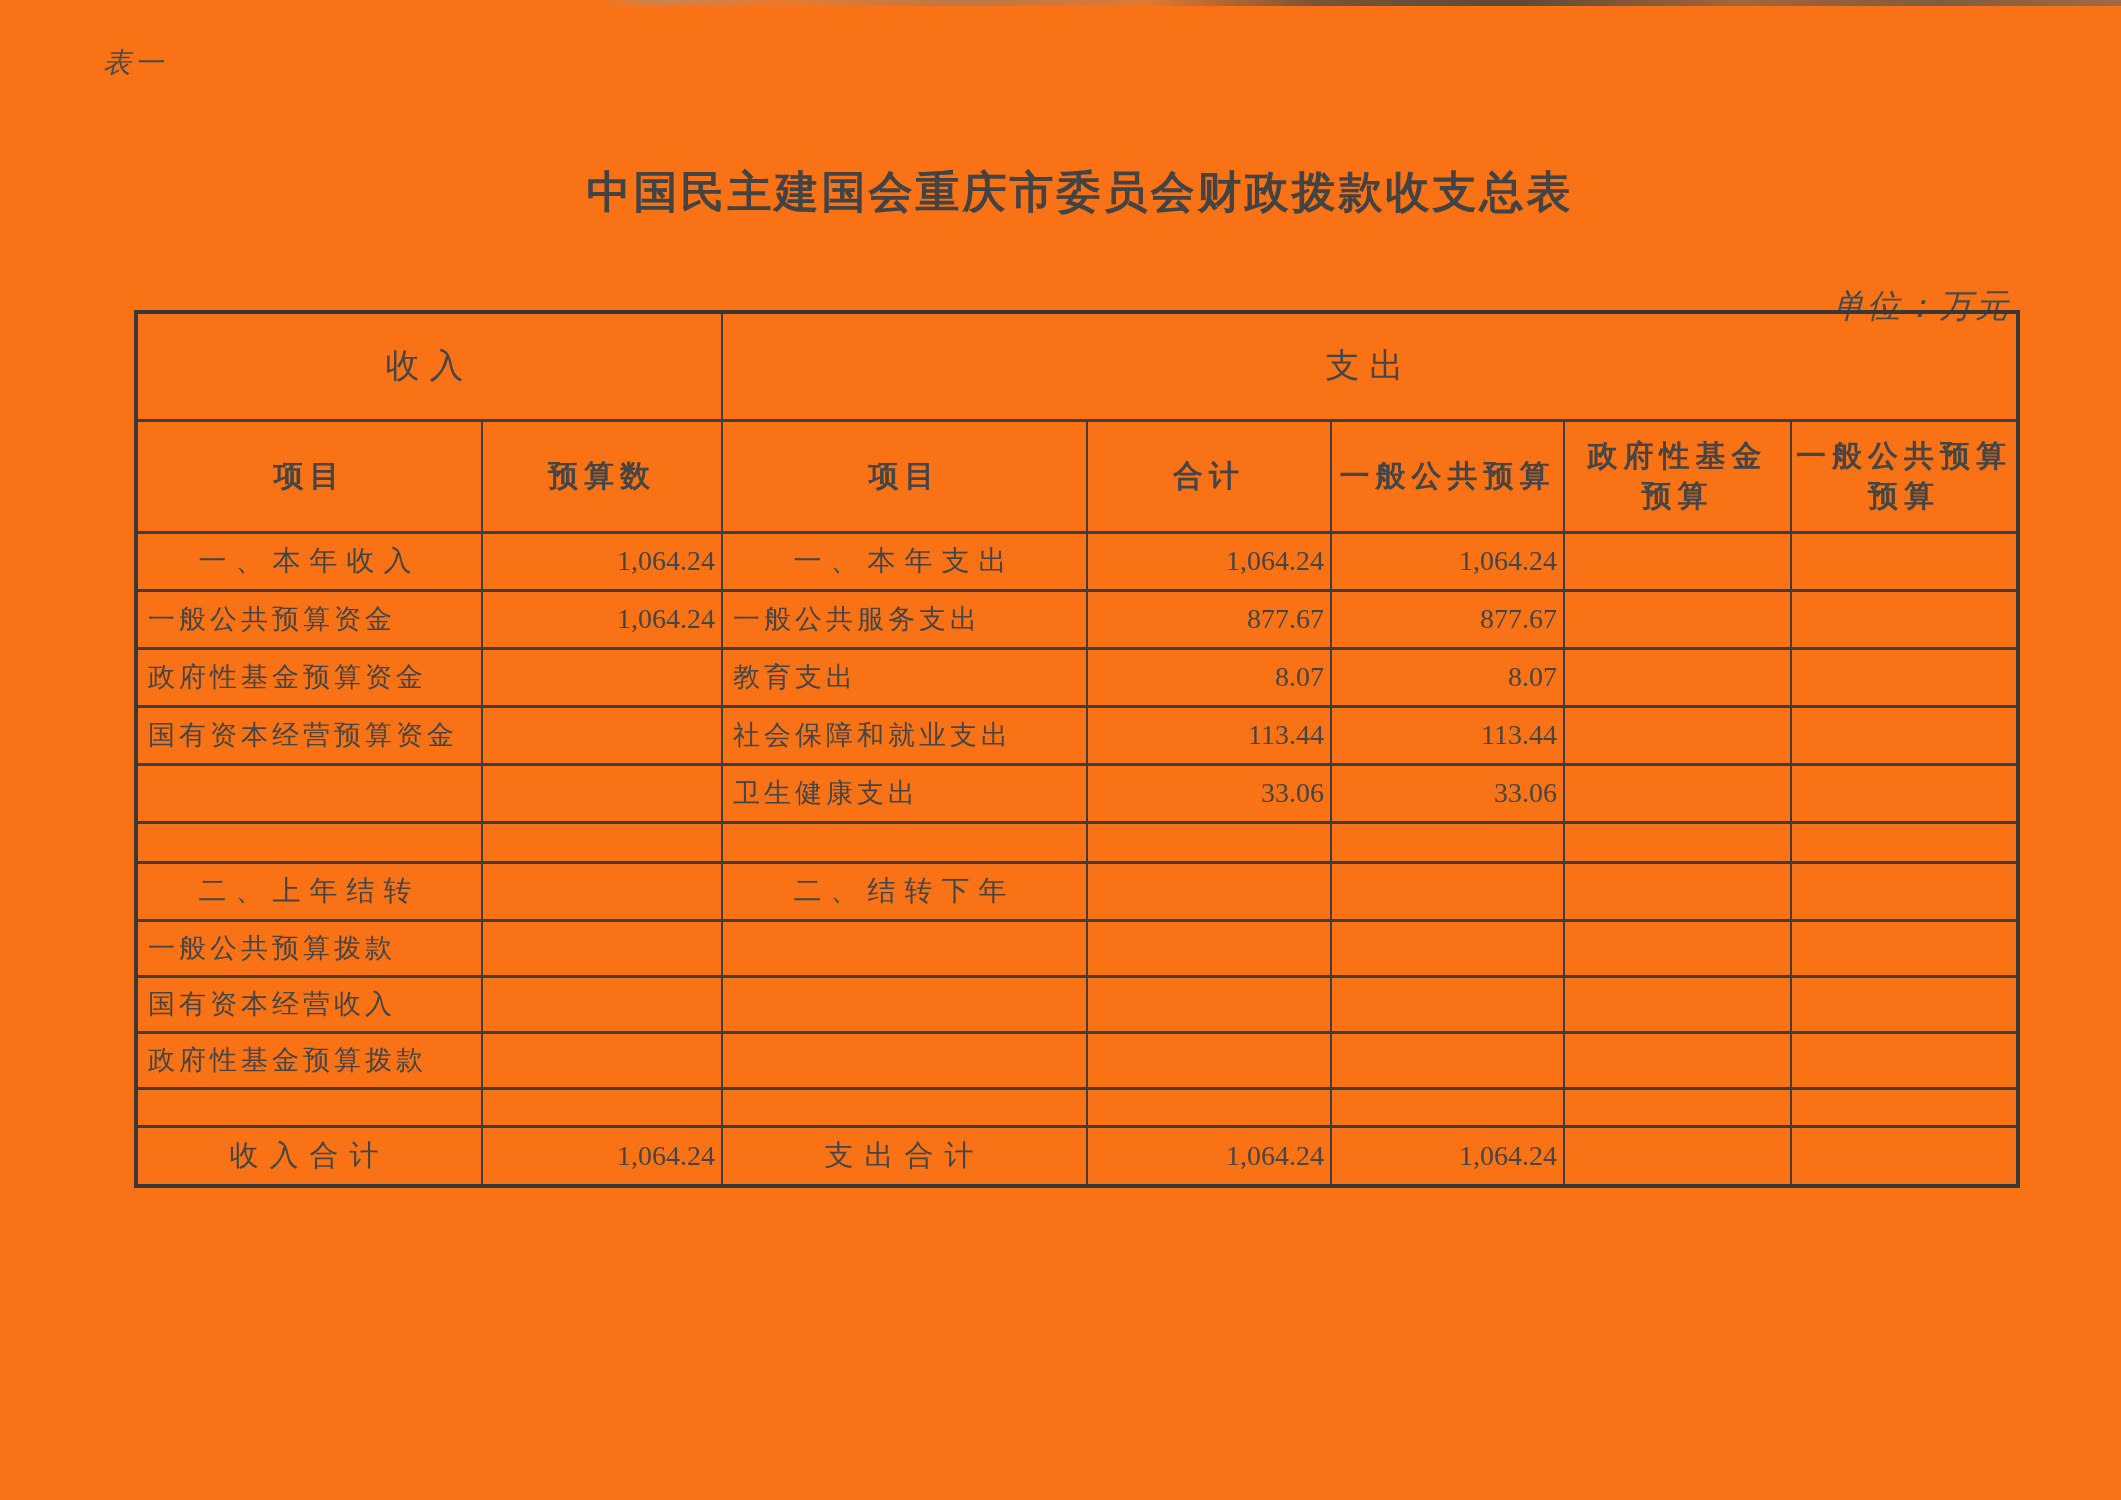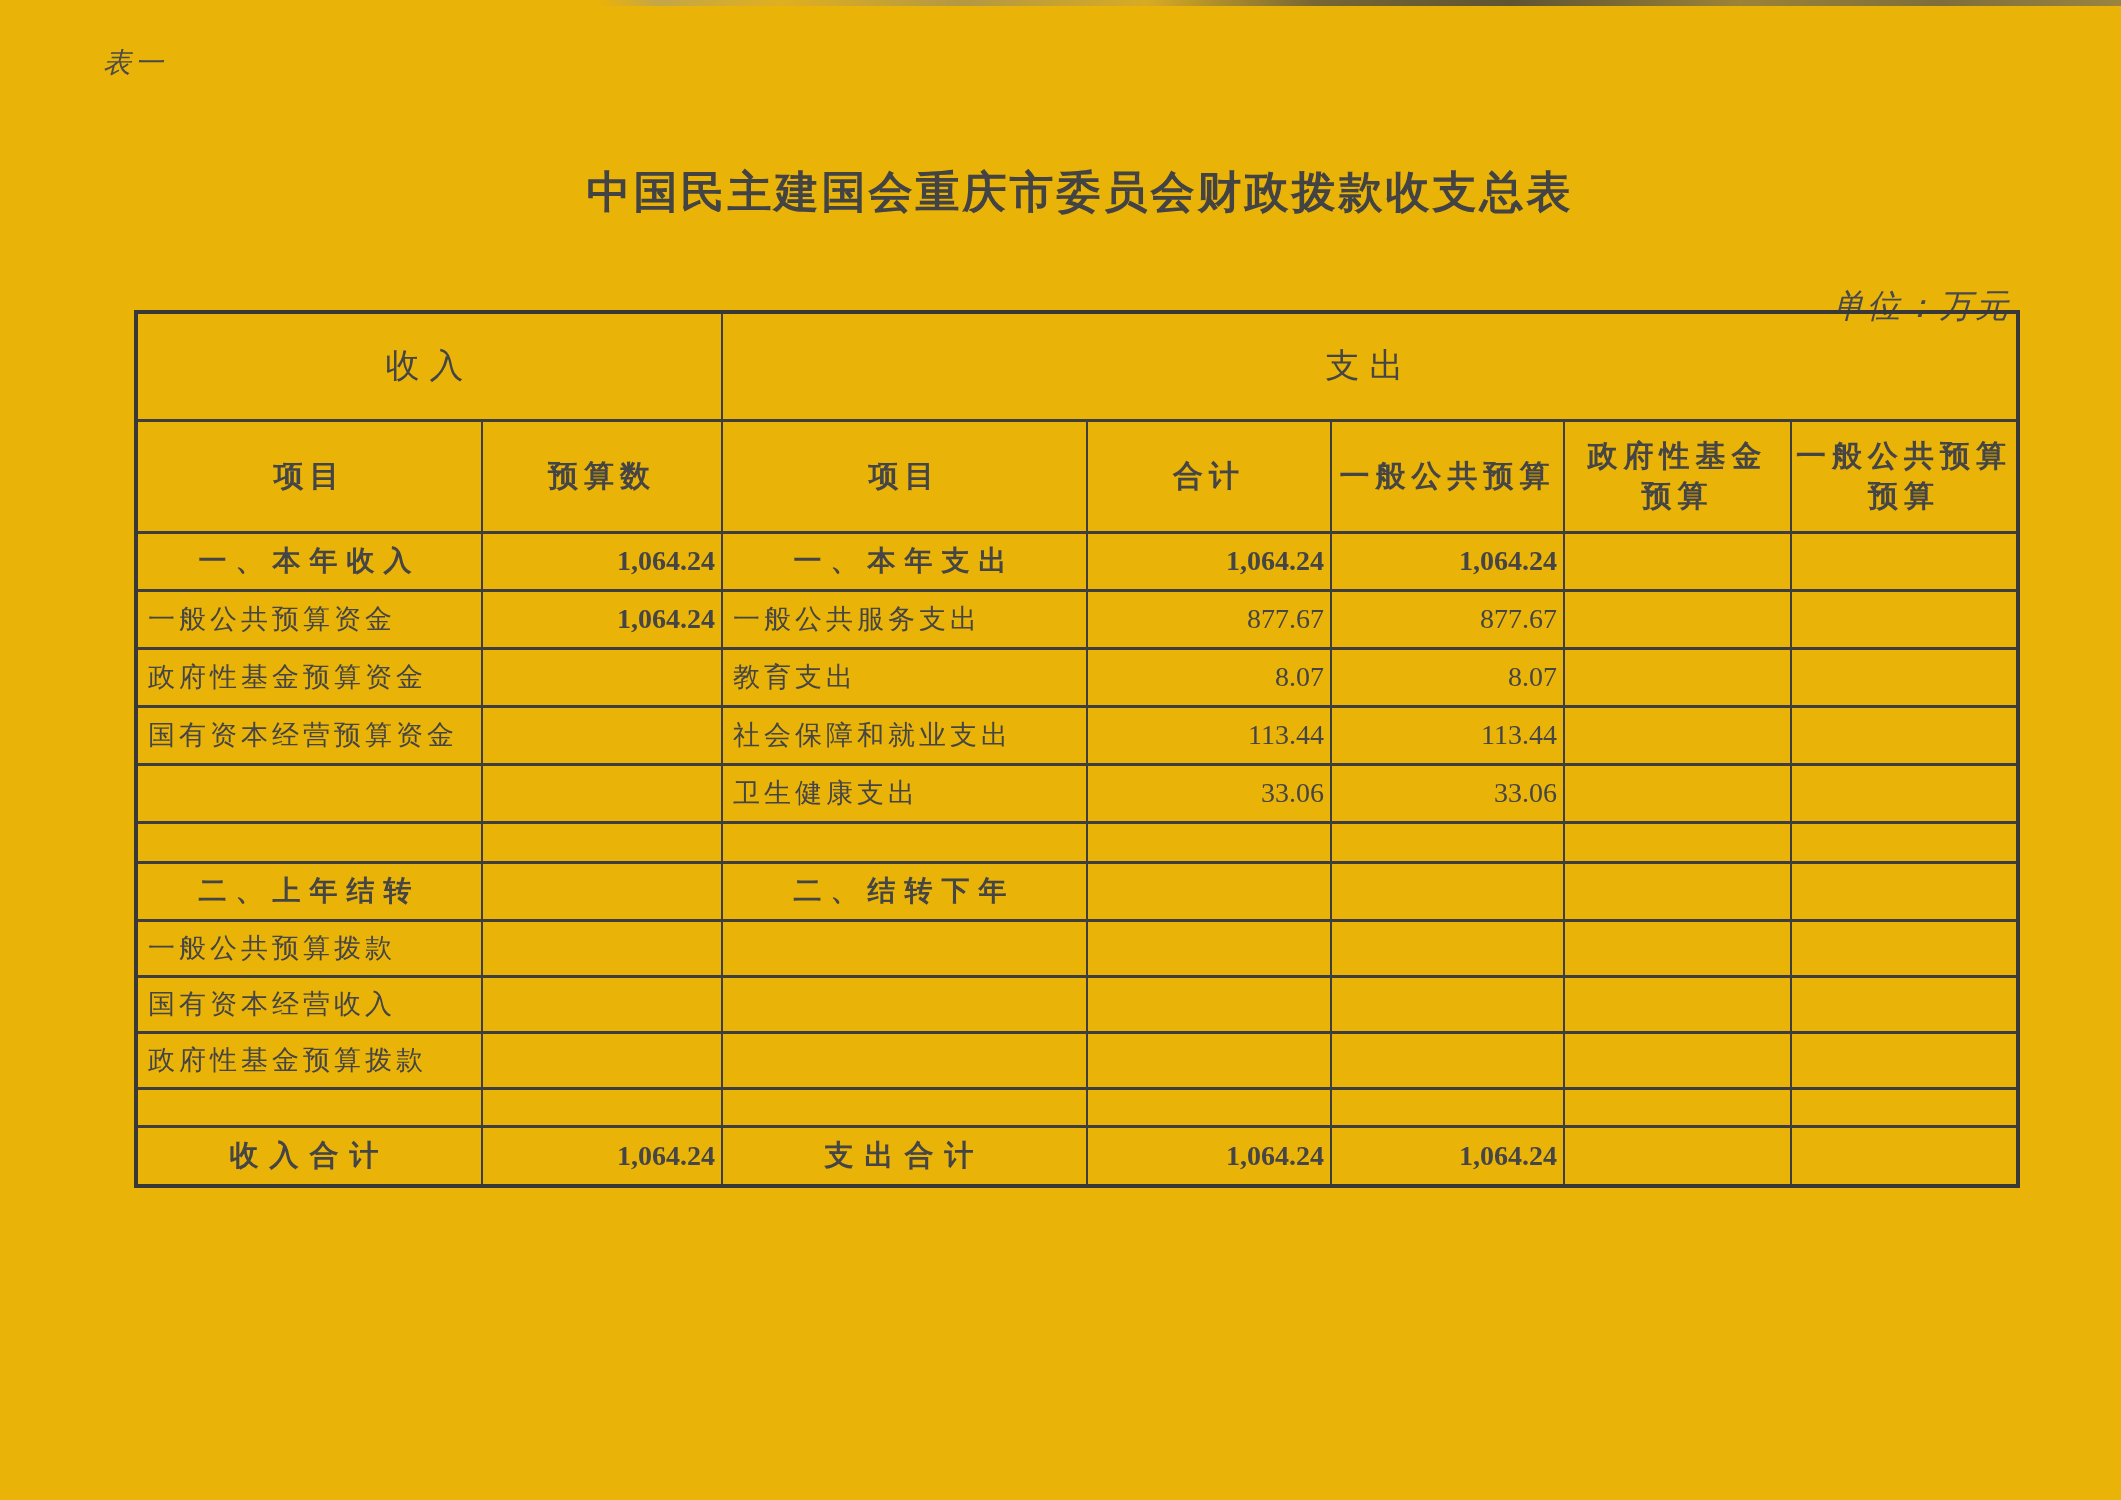--- a/index.html
+++ b/index.html
@@ -1,21 +1,21 @@
 <!DOCTYPE html>
 <html><head>
 <meta charset="utf-8">
 <style>
   * { margin: 0; padding: 0; box-sizing: border-box; }
   html, body { background: #e8e8e8; }
   .page {
     position: relative;
     width: 2121px;
     height: 1500px;
-    background: #eab308;
+    background: #f97316;
     overflow: hidden;
     font-family: "Liberation Serif", "DejaVu Serif", serif;
     color: #454545;
   }
   
   .scan-streak {
     position: absolute;
     top: 0; left: 598px;
     width: 1523px; height: 6px;
     background: linear-gradient(90deg,
@@ -100,21 +100,21 @@
   }
   .budget td.t-left  { text-align: left;  padding-left: 10px; margin-top: 12px; }
   .budget td.t-center{ text-align: center; }
   .budget td.num {
     text-align: right;
     padding-right: 6px;
     font-size: 28px;
     letter-spacing: 0;
     font-family: "Liberation Serif", "DejaVu Serif", serif;
   }
-  .budget td.b { font-weight: 700; }
+  .budget td.b { font-weight: 400; }
   .budget tr.sec td.t-center { font-size: 28px; letter-spacing: 9px; }
   .budget tr.rtotal td.t-center { font-size: 29px; letter-spacing: 11px; }
 </style>
 </head>
 <body>
 
 <div class="page">
   <div class="scan-streak"></div>
 
   <div class="corner-label">表一</div>

